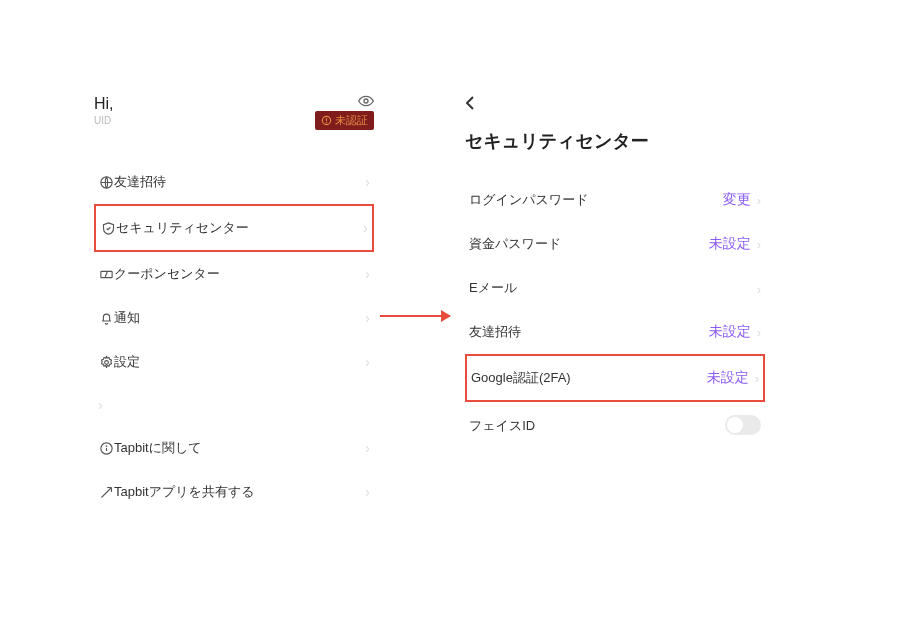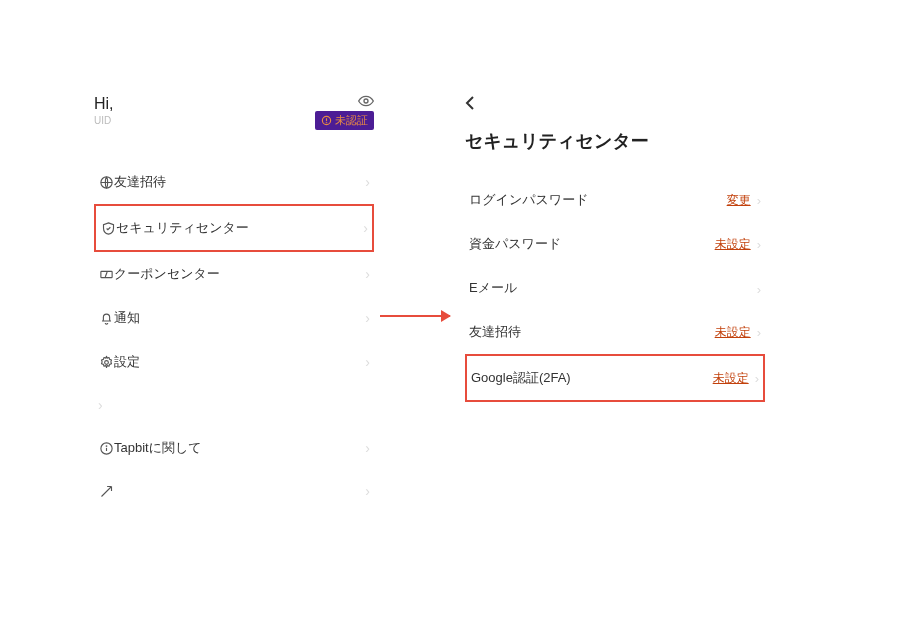--- a/index.html
+++ b/index.html
@@ -32,21 +32,21 @@
     .greeting { font-size: 16px; color: #222; }
     .uid { font-size: 10px; color: #bbb; margin-top: 2px; }
     .badge-col {
       display: flex;
       flex-direction: column;
       align-items: flex-end;
       gap: 4px;
     }
     .eye-icon { color: #666; font-size: 14px; }
     .unverified-badge {
-      background: #4c1d95;
+      background: #7f1d1d;
       color: #e98b43;
       font-size: 11px;
       padding: 2px 6px;
       border-radius: 2px;
       display: inline-flex;
       align-items: center;
       gap: 3px;
     }
     .menu-list {
       margin-top: 30px;
@@ -97,21 +97,21 @@
       justify-content: space-between;
       padding: 13px 4px;
       cursor: pointer;
     }
     .setting-label { font-size: 13px; color: #333; }
     .setting-right {
       display: flex;
       align-items: center;
       gap: 6px;
     }
-    .setting-value { font-size: 12px; color: #c2410c; text-decoration: underline; }
+    .setting-value { font-size: 14px; color: #8b5cf6; }
     .setting-chevron { color: #ddd; font-size: 13px; }
     .toggle {
       width: 36px;
       height: 20px;
       background: #eaeaea;
       border-radius: 10px;
       position: relative;
       cursor: pointer;
     }
     .toggle::after {
@@ -254,20 +254,21 @@
       <span class="chevron-right">›</span>
     </div>
 
     <div class="menu-item">
       <span class="menu-item-left">
         <span class="menu-icon">
           <svg width="15" height="15" viewBox="0 0 24 24" fill="none" stroke="currentColor" stroke-width="1.8">
               <path d="M4 20l16-16M20 4h-7M20 4v7"></path>
             </svg>
         </span>
+        <span class="menu-label">Tapbitアプリを共有する</span>
       </span>
       <span class="chevron-right">›</span>
     </div>
   </div>
 </div>
 
 <div class="arrow"></div>
 
 <div class="right-panel">
   <div class="back-btn">
@@ -306,14 +307,20 @@
         <span class="setting-chevron">›</span>
       </span>
     </div>
     <div class="setting-item highlight-box">
       <span class="setting-label">Google認証(2FA)</span>
       <span class="setting-right">
         <span class="setting-value">未設定</span>
         <span class="setting-chevron">›</span>
       </span>
     </div>
+    <div class="setting-item">
+      <span class="setting-label">フェイスID</span>
+      <span class="setting-right">
+        <span class="toggle"></span>
+      </span>
+    </div>
   </div>
 </div>
 
 </body></html>

